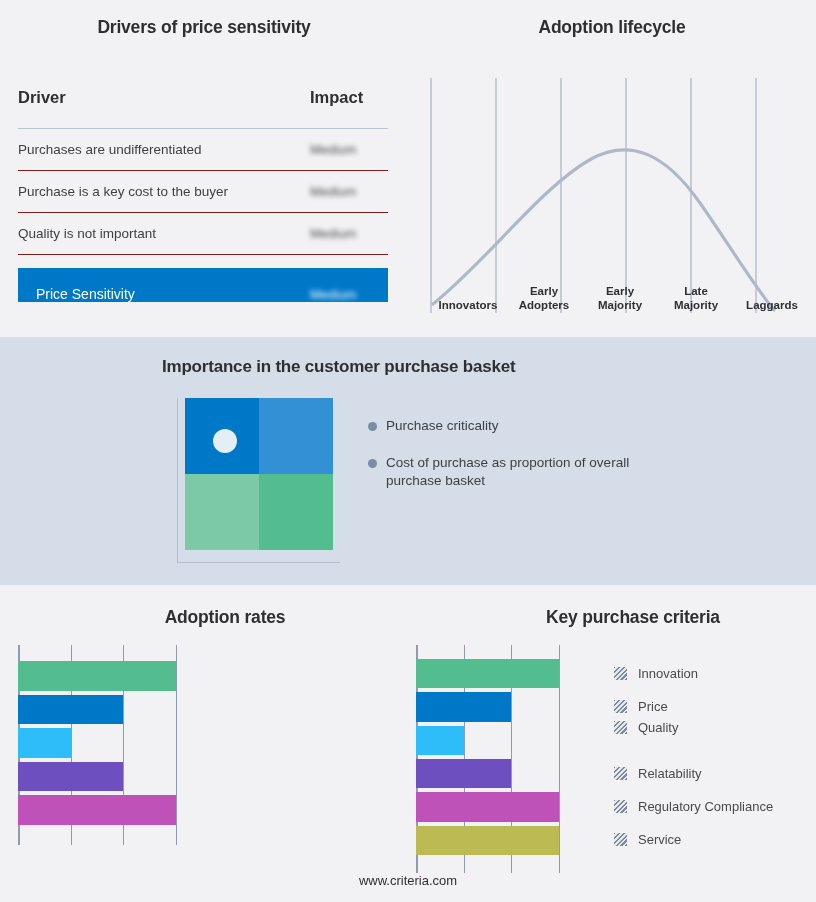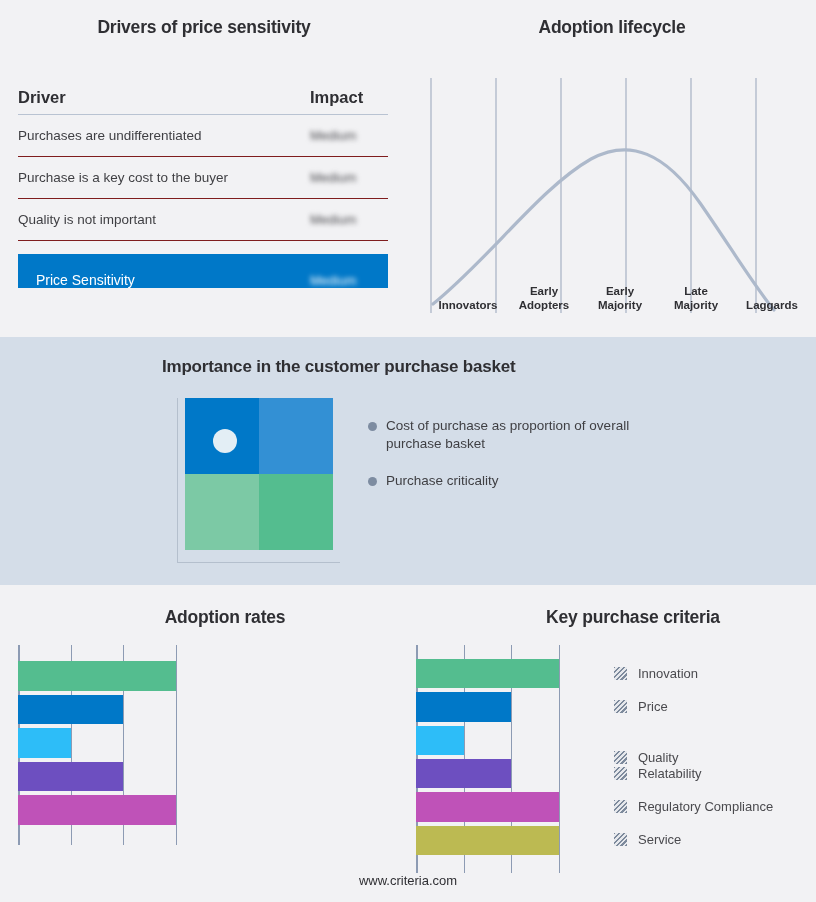--- a/index.html
+++ b/index.html
@@ -42,21 +42,21 @@
   #drivers-panel .panel-title { margin-top: 17px; }
 
   #drivers-table {
     position: absolute;
     left: 18px; top: 88px;
     width: 370px;
   }
   .dt-head {
     display: flex;
     align-items: flex-end;
-    padding-bottom: 7px;
+    padding-bottom: 21px;
     border-bottom: 1px solid #b9c3d2;
   }
   .dt-head .dt-driver,
   .dt-head .dt-impact {
     font-size: 16.5px;
     font-weight: bold;
     color: #2f2f33;
   }
   .dt-driver { flex: 1; }
   .dt-impact { width: 78px; text-align: left; }
@@ -361,25 +361,25 @@
       <div class="q-cell" style="background:#3390d4"></div>
       <div class="q-cell" style="background:#7cc9a5"></div>
       <div class="q-cell" style="background:#54bd8f"></div>
     </div>
     <div id="q-dot"></div>
   </div>
 
   <div id="quadrant-legend">
     <div class="ql-item">
       <span class="ql-dot"></span>
-      <span class="ql-text">Cost of purchase as proportion of overall purchase basket</span>
+      <span class="ql-text">Purchase criticality</span>
     </div>
     <div class="ql-item">
       <span class="ql-dot"></span>
-      <span class="ql-text">Purchase criticality</span>
+      <span class="ql-text">Cost of purchase as proportion of overall purchase basket</span>
     </div>
   </div>
 </div>
 
 <div id="bottom-band">
 
   <div class="barpanel" id="adoption-panel">
     <div class="panel-title">Adoption rates</div>
     <div class="bar-chart-area" id="adoption-chart" style="left:18px; top:60px; width:210px; height:200px;">
         <div class="plot-box" style="width: 210px; height: 200px;"></div>
@@ -432,21 +432,21 @@
       </div>
     <div class="bar-legend" id="criteria-legend" style="left:206px; top:60px; width:200px; height:228px;">
         <div class="bl-item" style="top: 20.6667px;">
           <span class="bl-swatch"></span>
           <span class="bl-text">Innovation</span>
         </div>
         <div class="bl-item" style="top: 54px;">
           <span class="bl-swatch"></span>
           <span class="bl-text">Price</span>
         </div>
-        <div class="bl-item" style="top: 105px; text-align: right;">
+        <div class="bl-item" style="top: 75px; text-align: right;">
           <span class="bl-swatch"></span>
           <span class="bl-text">Quality</span>
         </div>
         <div class="bl-item" style="top: 120.667px;">
           <span class="bl-swatch"></span>
           <span class="bl-text">Relatability</span>
         </div>
         <div class="bl-item" style="top: 154px;">
           <span class="bl-swatch"></span>
           <span class="bl-text">Regulatory Compliance</span>

